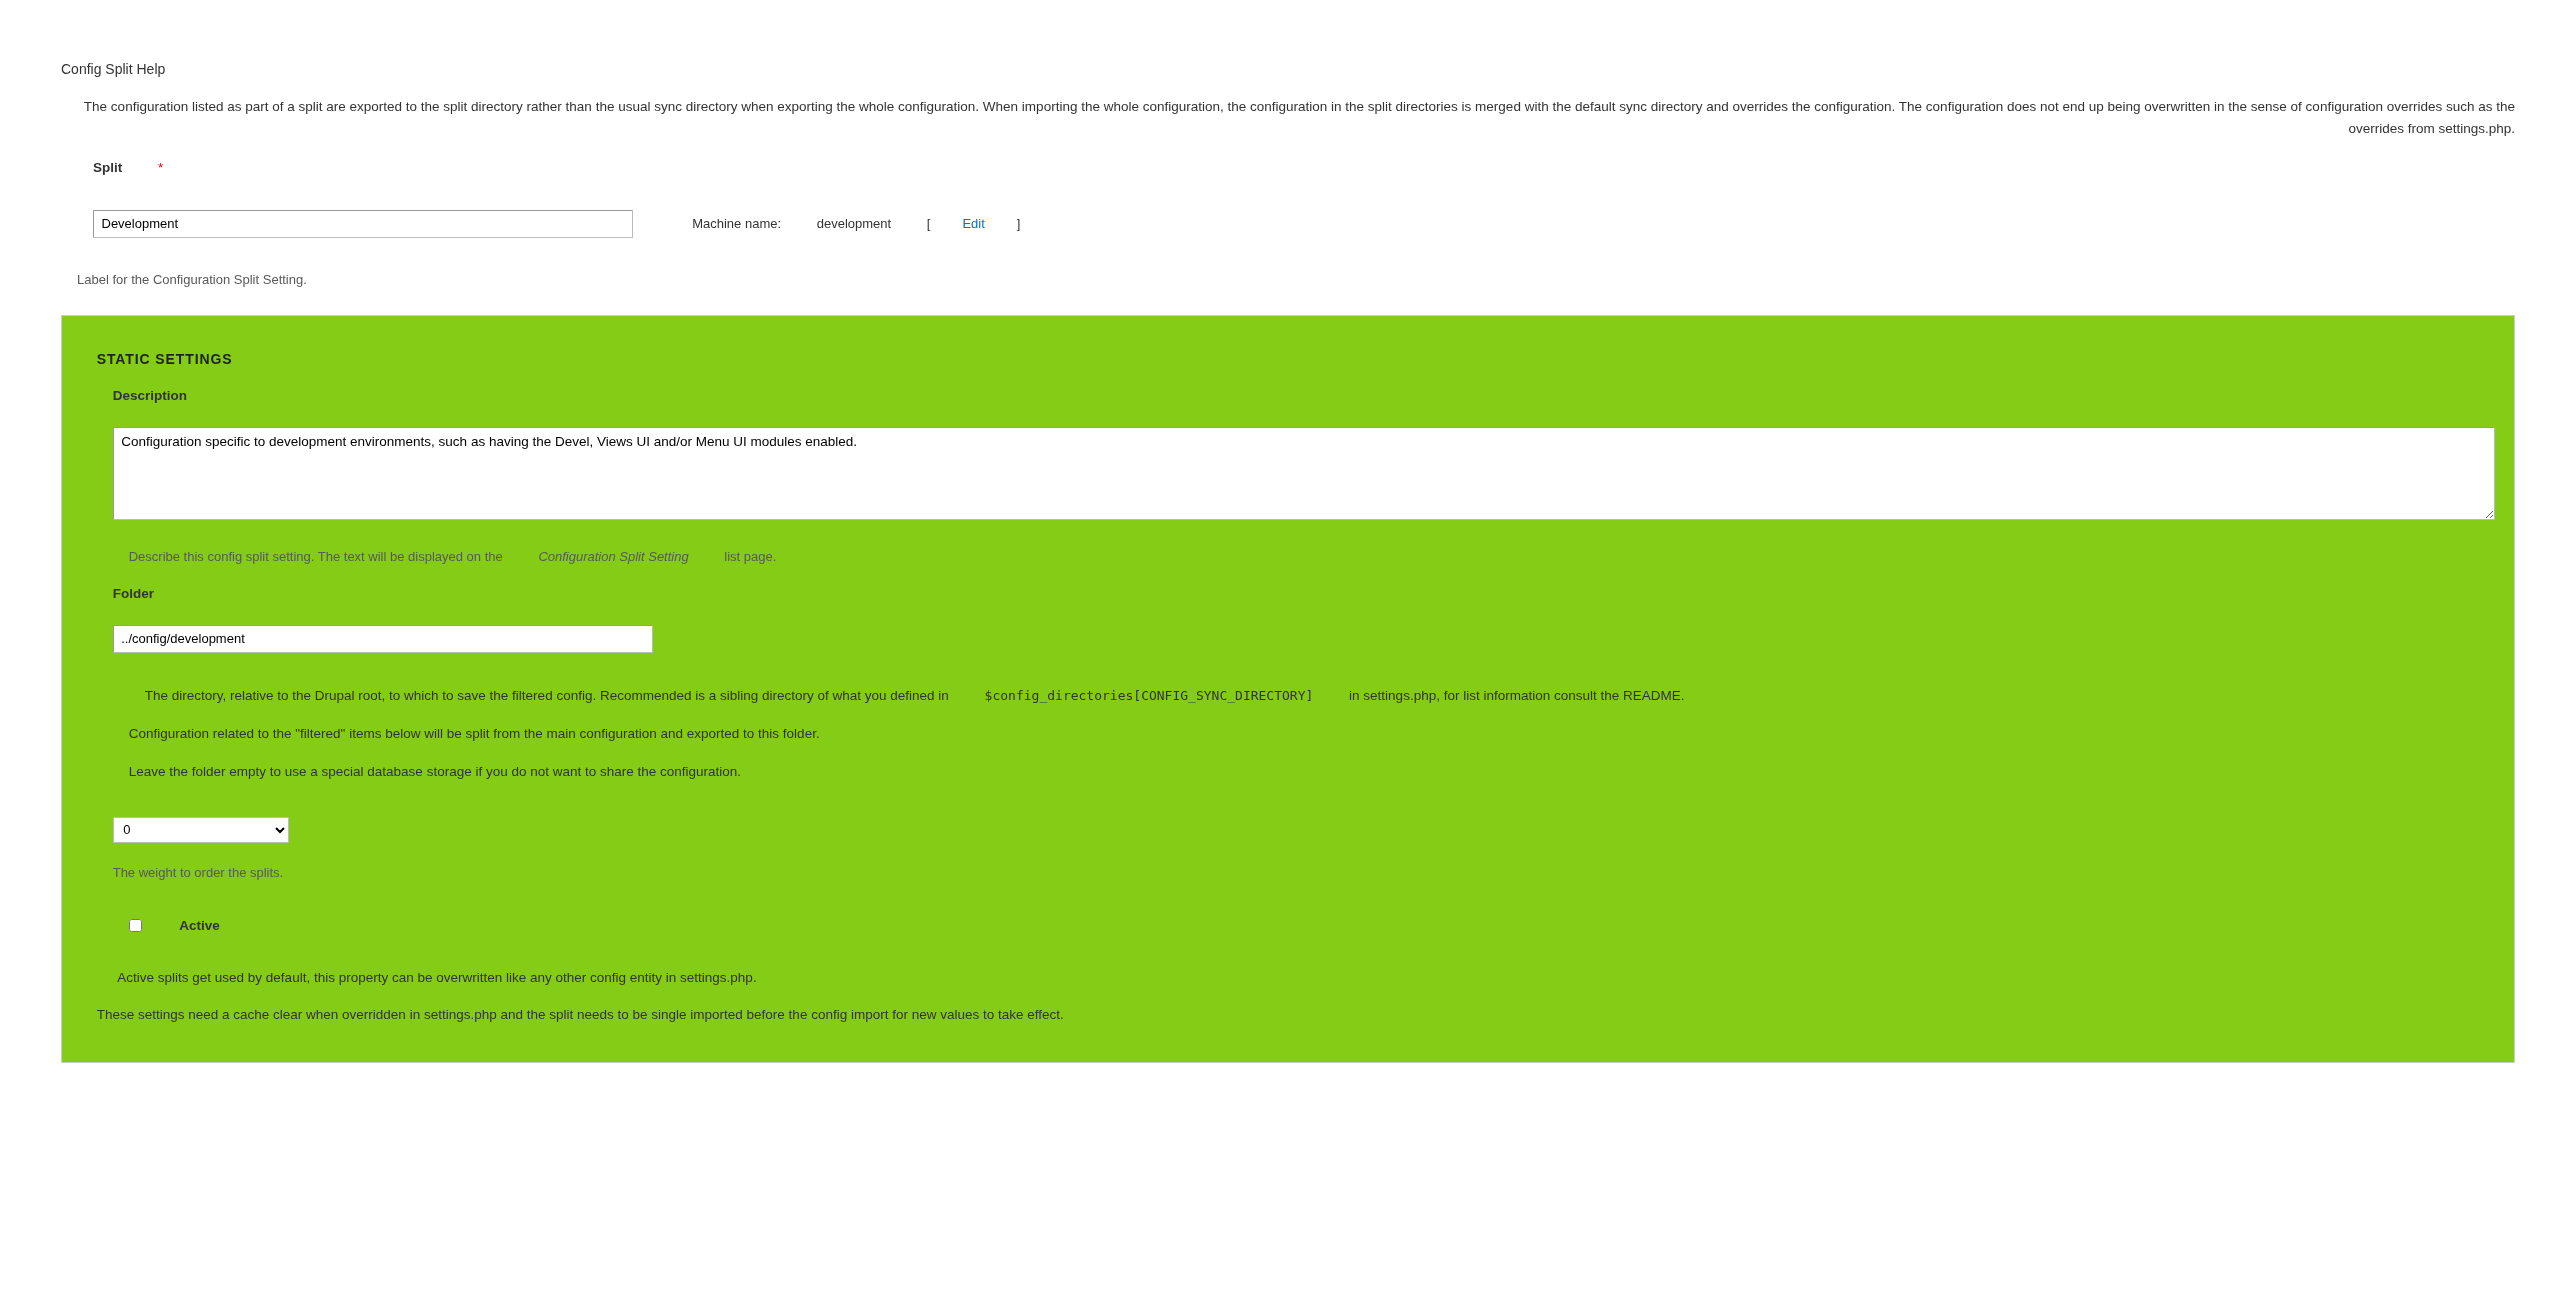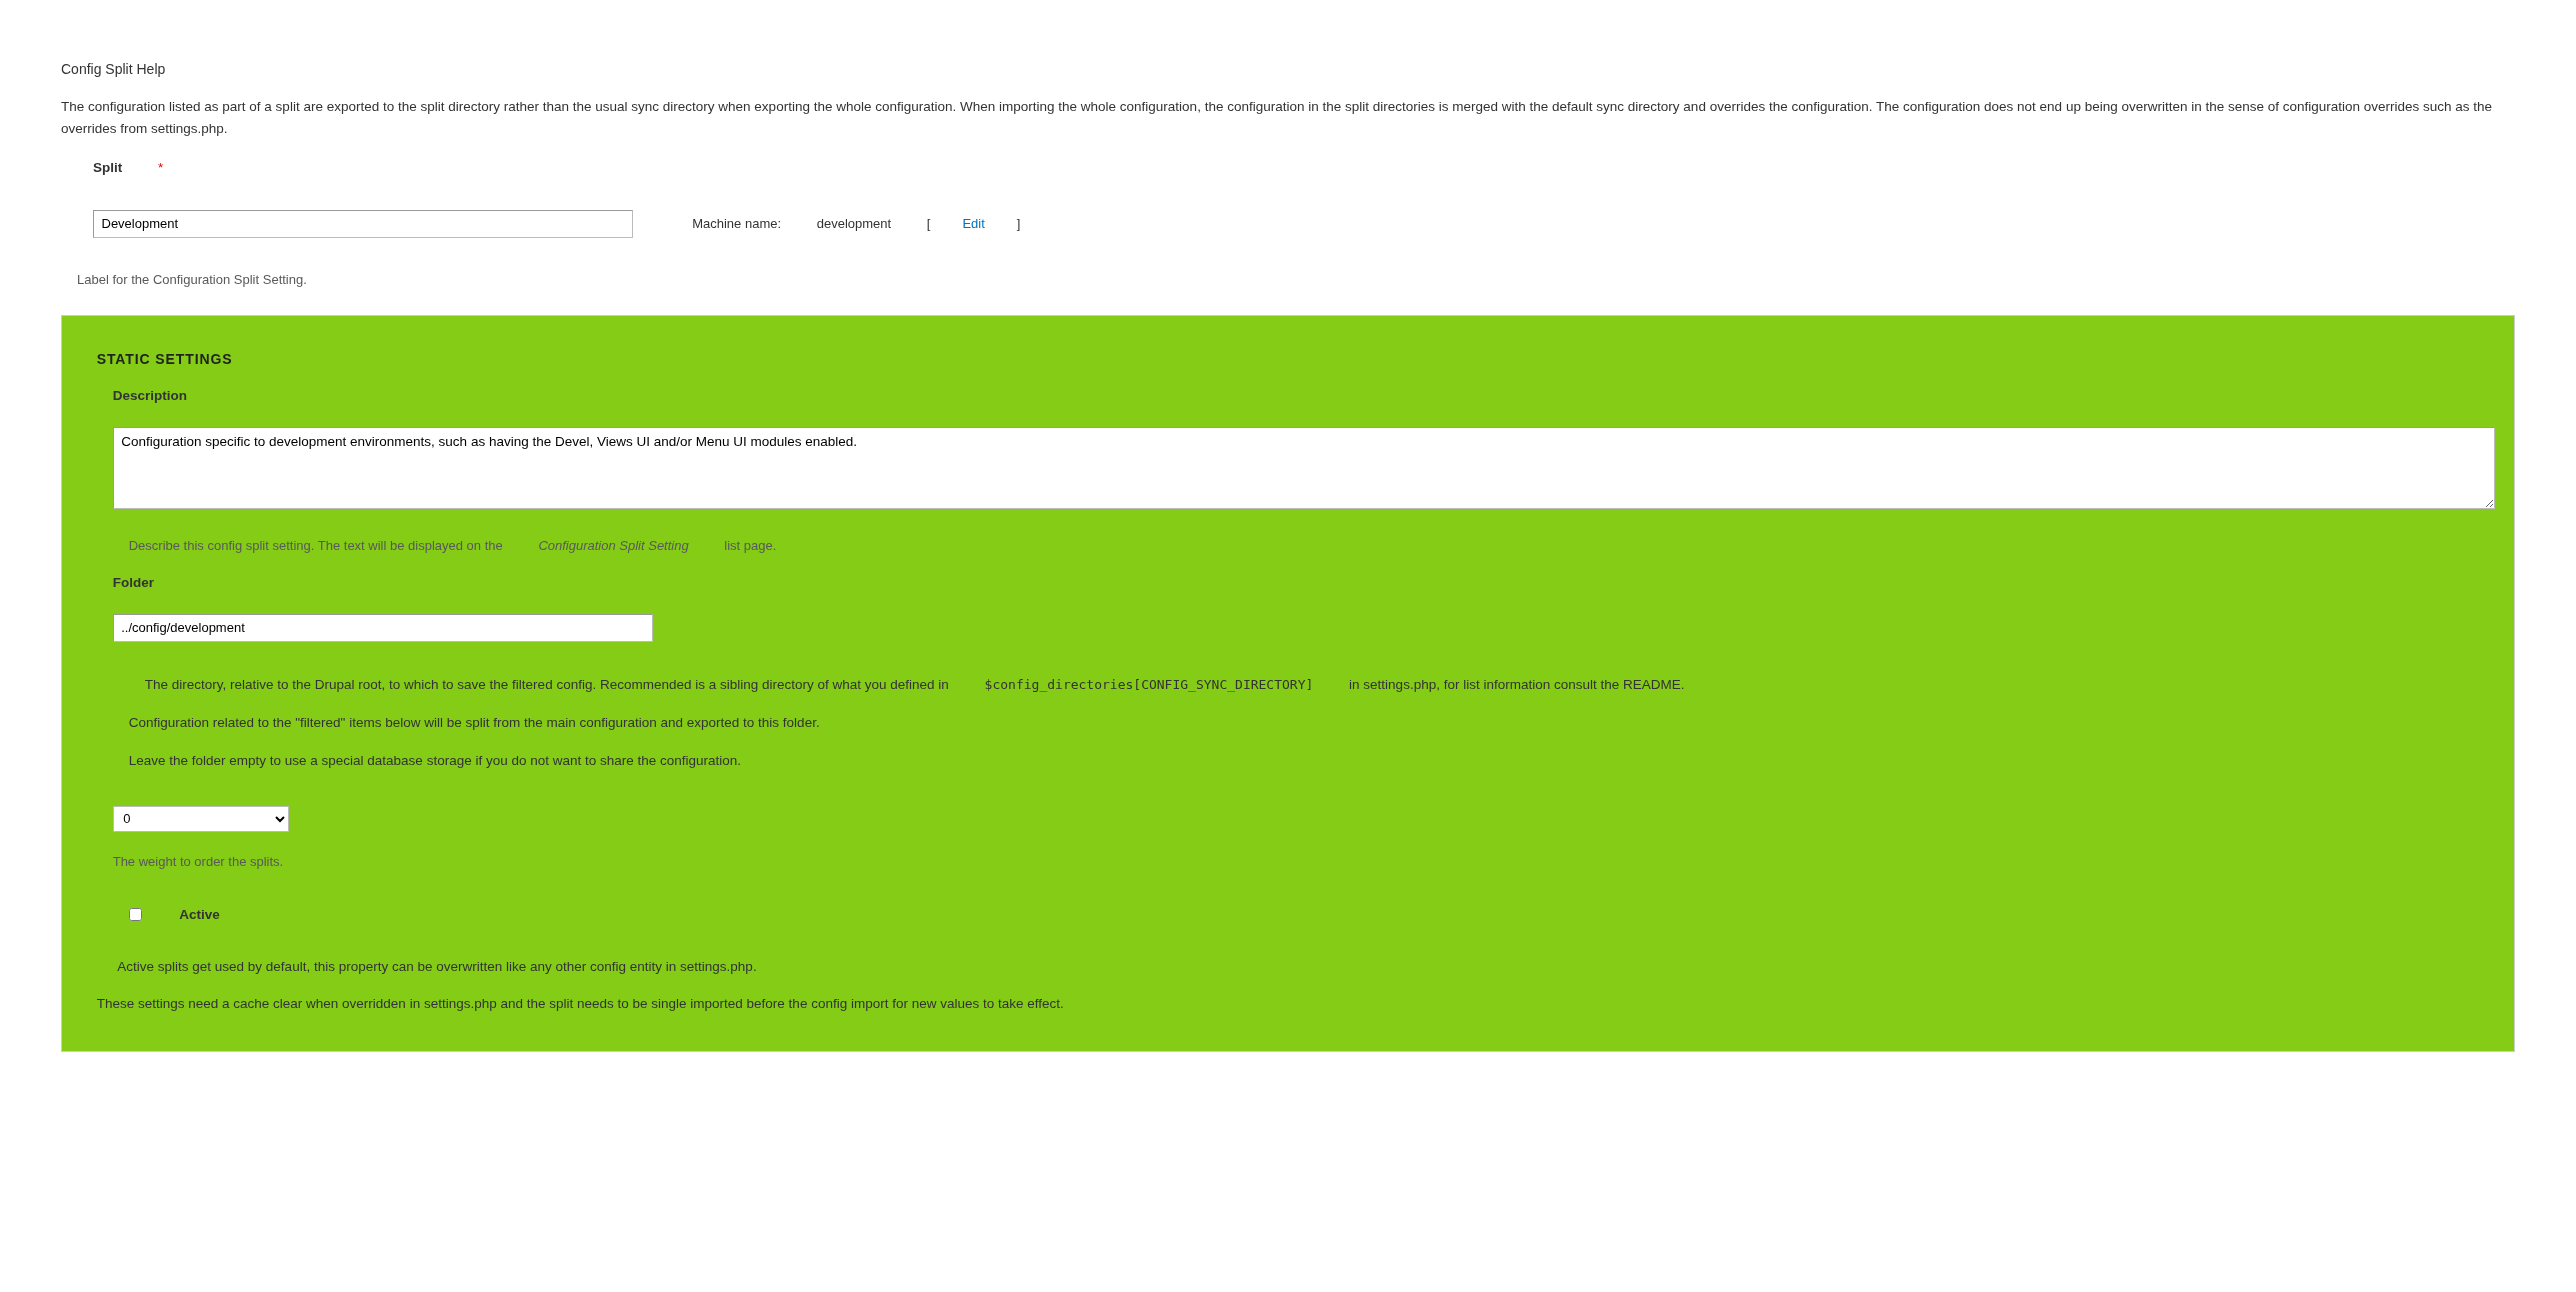--- a/index.html
+++ b/index.html
@@ -15,20 +15,21 @@
       padding: 11.2px 13px;
       line-height: 1.5;
     }
     .help-title {
       font-size: 14px;
       margin-bottom: 9.3px;
     }
     .help-text {
       margin-bottom: 17px;
       line-height: 1.65;
+      text-align: right;
     }
     .label-row {
       display: flex;
       align-items: center;
       gap: 11.2px;
     }
     label.field-label {
       font-weight: bold;
       display: block;
       margin-bottom: 4.7px;
@@ -50,21 +51,21 @@
     }
     textarea {
       border: 0.9px solid #bbb;
       border-top-color: #999;
       border-left-color: #999;
       background: #fff;
       padding: 5.6px 7.5px;
       font-size: 13.5px;
       font-family: inherit;
       width: 100%;
-      height: 82px;
+      height: 93px;
       resize: both;
     }
     select {
       border: 0.9px solid #bbb;
       background: #fff;
       padding: 2.8px 5.6px;
       font-size: 13px;
       font-family: inherit;
       width: 176px;
       height: 26px;

